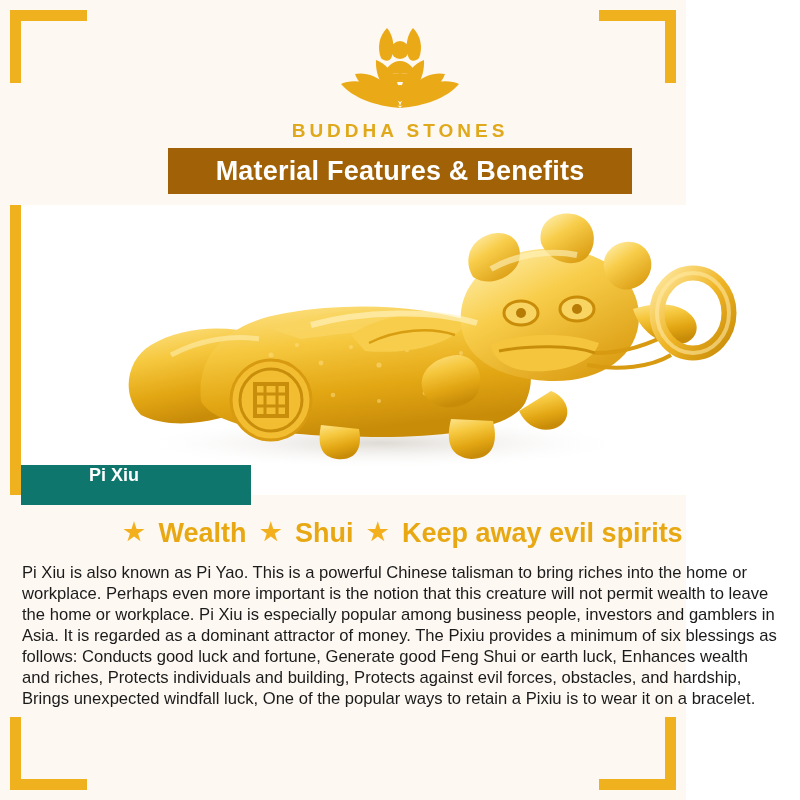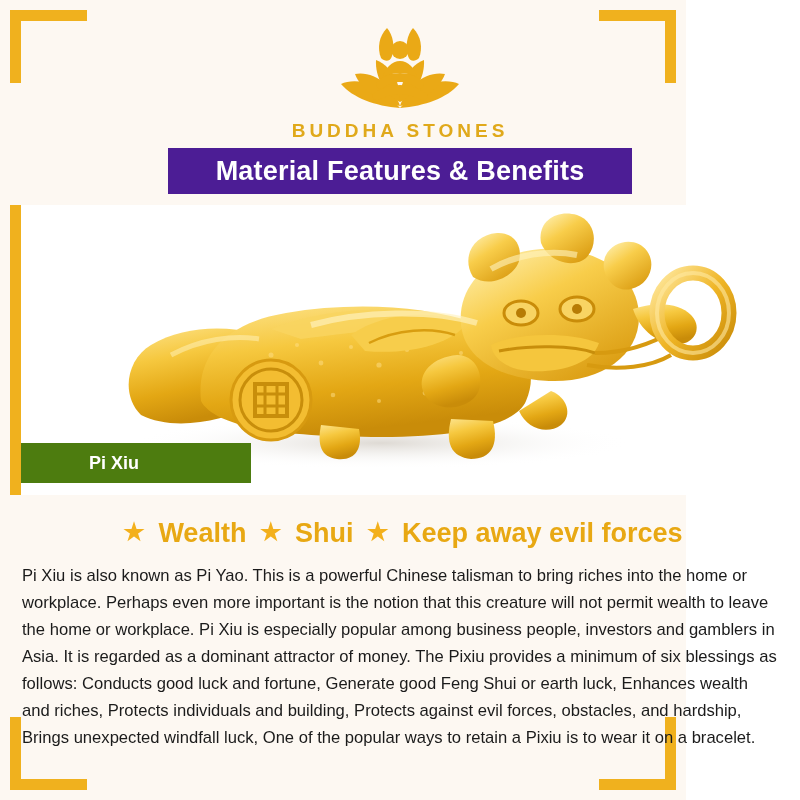--- a/index.html
+++ b/index.html
@@ -94,21 +94,21 @@
     font-family: "Liberation Sans", sans-serif;
   }
 
   
   .title-banner {
     position: absolute;
     left: 168px;
     top: 148px;
     width: 464px;
     height: 46px;
-    background: #4c1d95;
+    background: #a16207;
     display: flex;
     align-items: center;
     justify-content: center;
   }
   .title-banner .title-text {
     color: #ffffff;
     font-size: 27px;
     font-weight: bold;
     letter-spacing: 0.2px;
     font-family: "Liberation Sans", sans-serif;
@@ -128,26 +128,26 @@
     position: absolute;
     left: 0; top: 0;
     width: 758px;
     height: 290px;
   }
 
   
   .caption-bar {
     position: absolute;
     left: 21px;
-    top: 443px;
+    top: 465px;
     width: 230px;
     height: 40px;
-    background: #4d7c0f;
+    background: #0f766e;
     display: flex;
-    align-items: center;
+    align-items: flex-start;
   }
   .caption-bar .caption-text {
     color: #ffffff;
     font-size: 18px;
     font-weight: bold;
     padding-left: 68px;
     font-family: "Liberation Sans", sans-serif;
   }
 
   
@@ -175,21 +175,21 @@
     margin-top: 44px;
   }
 
   
   .body-text {
     position: absolute;
     left: 22px;
     top: 562px;
     width: 756px;
     font-size: 16.6px;
-    line-height: 27px;
+    line-height: 21px;
     color: #1b1b1b;
     text-align: left;
     font-family: "Liberation Sans", sans-serif;
   }
 </style>
 </head>
 <body>
 
 <div class="page">
 
@@ -344,18 +344,18 @@
   <div class="caption-bar">
     <span class="caption-text">Pi Xiu</span>
   </div>
 
   <div class="benefits-row">
     <span class="star">★</span>
     <span class="benefit-word">Wealth</span>
     <span class="star">★</span>
     <span class="benefit-word">Shui</span>
     <span class="star">★</span>
-    <span class="benefit-word">Keep away evil forces</span>
+    <span class="benefit-word">Keep away evil spirits</span>
   </div>
 
   <div class="body-text">Pi Xiu is also known as Pi Yao. This is a powerful Chinese talisman to bring riches into the home or workplace. Perhaps even more important is the notion that this creature will not permit wealth to leave the home or workplace. Pi Xiu is especially popular among business people, investors and gamblers in Asia. It is regarded as a dominant attractor of money. The Pixiu provides a minimum of six blessings as follows: Conducts good luck and fortune, Generate good Feng Shui or earth luck, Enhances wealth and riches, Protects individuals and building, Protects against evil forces, obstacles, and hardship, Brings unexpected windfall luck, One of the popular ways to retain a Pixiu is to wear it on a bracelet.</div>
 
 </div>
 
 </body></html>

